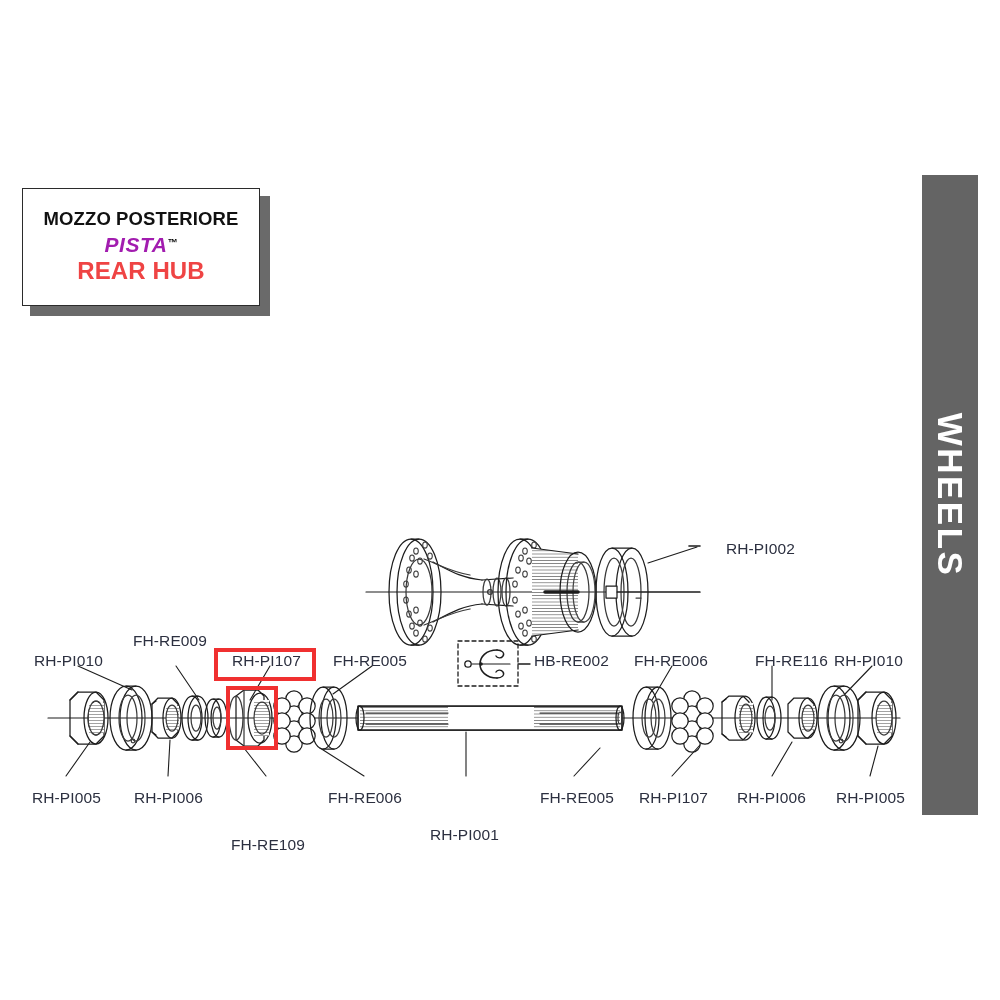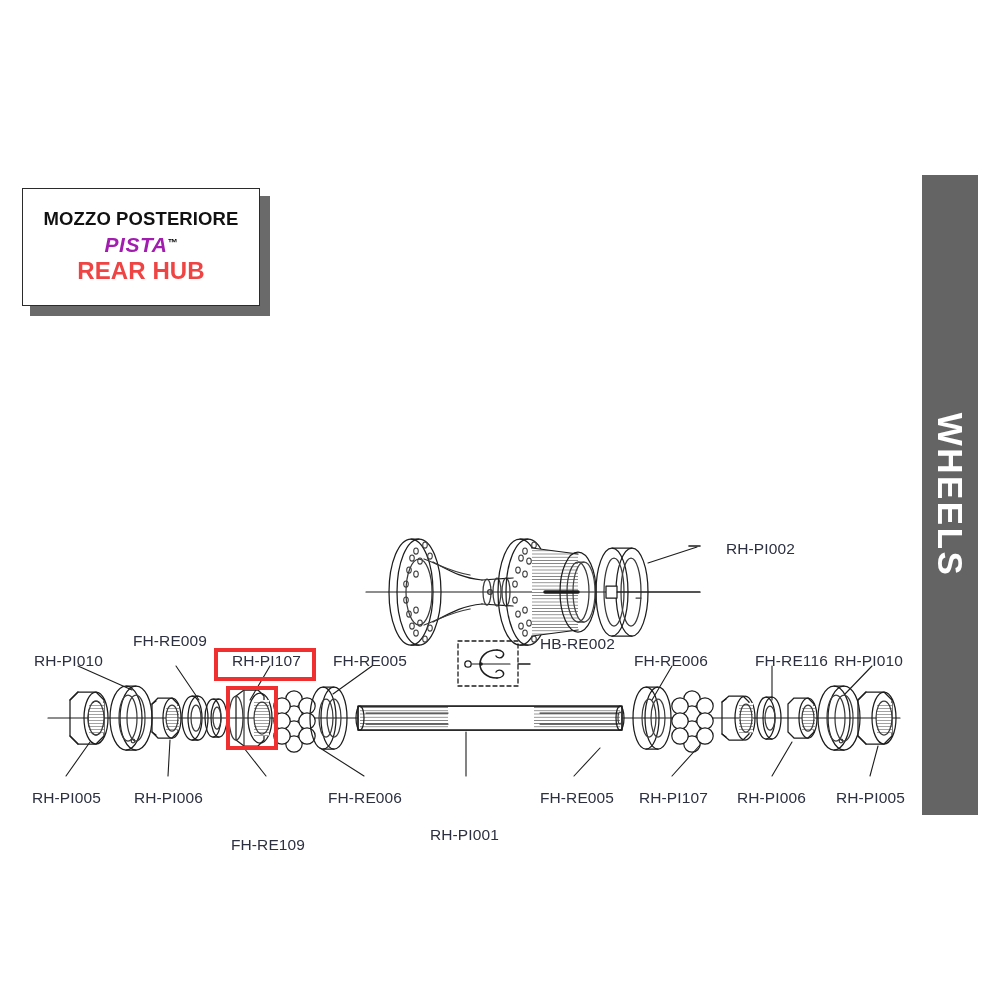--- a/index.html
+++ b/index.html
@@ -455,21 +455,21 @@
 
 <div class="hl-box" id="hl-label" style="left: 214px; top: 648px; width: 102px; height: 33px; border-color: rgb(240, 48, 48);"></div>
 <div class="hl-box" id="hl-part" style="left: 226px; top: 686px; width: 52px; height: 64px; border-color: rgb(240, 48, 48);"></div>
 
 <div class="callout" style="left:706px; top:540px;margin-left:20px;">RH-PI002</div>
 
 <div class="callout" style="left:34px; top:652px;">RH-PI010</div>
 <div class="callout" style="left:133px; top:632px;text-align:center;">FH-RE009</div>
 <div class="callout" style="left:232px; top:652px;">RH-PI107</div>
 <div class="callout" style="left:333px; top:652px;">FH-RE005</div>
-<div class="callout" style="left:534px; top:635px;margin-left:6px;">HB-RE002</div>
+<div class="callout" style="left:534px; top:652px;">HB-RE002</div>
 <div class="callout" style="left:634px; top:652px;">FH-RE006</div>
 <div class="callout" style="left:734px; top:652px;margin-left:21px;">FH-RE116</div>
 <div class="callout" style="left:834px; top:652px;">RH-PI010</div>
 
 <div class="callout" style="left:32px; top:789px;">RH-PI005</div>
 <div class="callout" style="left:134px; top:789px;">RH-PI006</div>
 <div class="callout" style="left:231px; top:789px;margin-top:47px;">FH-RE109</div>
 <div class="callout" style="left:328px; top:789px;">FH-RE006</div>
 <div class="callout" style="left:430px; top:826px;">RH-PI001</div>
 <div class="callout" style="left:540px; top:789px;">FH-RE005</div>

